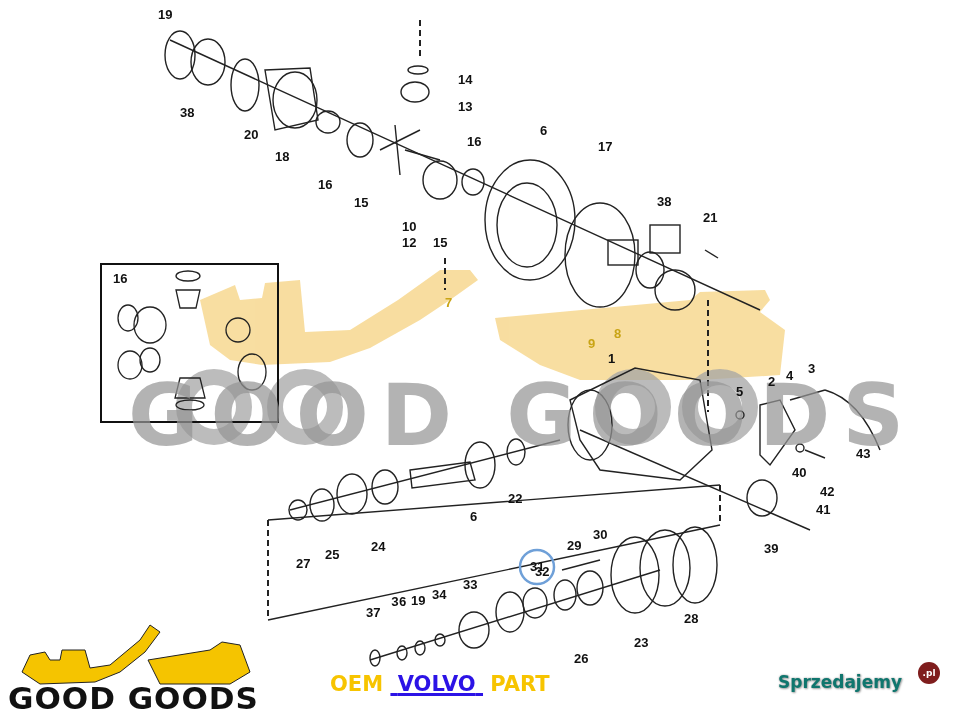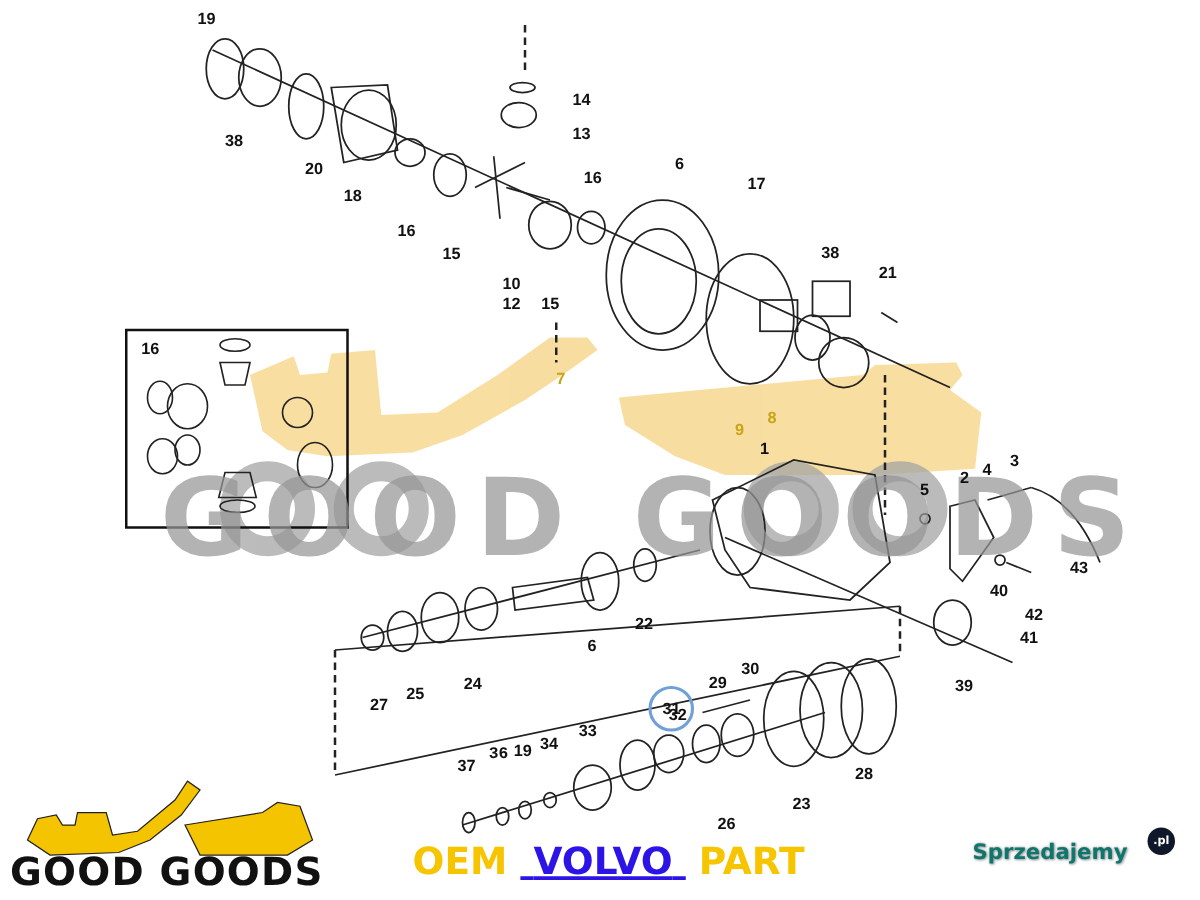--- a/index.html
+++ b/index.html
@@ -1,26 +1,26 @@
 <!DOCTYPE html>
 <html><head>
   <meta charset="utf-8">
   <style>
     html, body { margin: 0; padding: 0; background: #ffffff; }
     body { width: 960px; height: 720px; position: relative; overflow: hidden; font-family: "Liberation Sans", sans-serif; }
     #stage { position: absolute; left: 0; top: 0; width: 960px; height: 720px; }
     .callout { position: absolute; font-family: "Liberation Sans", sans-serif; font-weight: bold; font-size: 13px; color: #111; line-height: 1; }
     .callout.yellow { color: #c9a415; }
     .wm-text { position: absolute; font-family: "DejaVu Sans", sans-serif; font-weight: bold; color: rgba(150,150,150,0.72); letter-spacing: 2px; white-space: nowrap; }
-    .footer-oem { position: absolute; left: 330px; top: 672px; font-family: "DejaVu Sans", sans-serif; font-weight: bold; font-size: 30px; white-space: nowrap; }
+    .footer-oem { position: absolute; left: 330px; top: 672px; font-family: "DejaVu Sans", sans-serif; font-weight: bold; font-size: 21px; white-space: nowrap; }
     .footer-oem .y { color: #f7c400; }
     .footer-oem .b { color: #2c13e6; text-decoration: underline; text-decoration-thickness: 3px; }
     .logo-text { position: absolute; left: 8px; top: 680px; font-family: "DejaVu Sans", sans-serif; font-weight: bold; font-size: 31px; color: #111; letter-spacing: 1px; white-space: nowrap; }
     .spz { position: absolute; left: 778px; top: 672px; font-family: "DejaVu Sans", sans-serif; font-weight: bold; font-size: 17px; color: #0f766e; text-shadow: 0 0 2px #999, 1px 1px 2px #aaa; white-space: nowrap; }
-    .spz-badge { position: absolute; left: 918px; top: 662px; width: 22px; height: 22px; border-radius: 50%; background: #0f172a; color: #fff; font-family: "DejaVu Sans", sans-serif; font-size: 9px; font-weight: bold; text-align: center; line-height: 22px; }
+    .spz-badge { position: absolute; left: 918px; top: 662px; width: 22px; height: 22px; border-radius: 50%; background: #7f1d1d; color: #fff; font-family: "DejaVu Sans", sans-serif; font-size: 9px; font-weight: bold; text-align: center; line-height: 22px; }
   </style>
 </head>
 <body>
 
 <div id="stage">
   <svg width="960" height="720" viewBox="0 0 960 720" xmlns="http://www.w3.org/2000/svg" style="position:absolute;left:0;top:0;">
 
     <g fill="#f7d890" opacity="0.85">
 
       <path d="M200 300 L235 285 L240 300 L262 298 L265 283 L300 280 L305 332 L350 330 L398 300 L440 270 L470 270 L478 280 L450 300 L420 320 L370 348 L330 362 L262 365 L230 360 L210 345 Z"></path>

